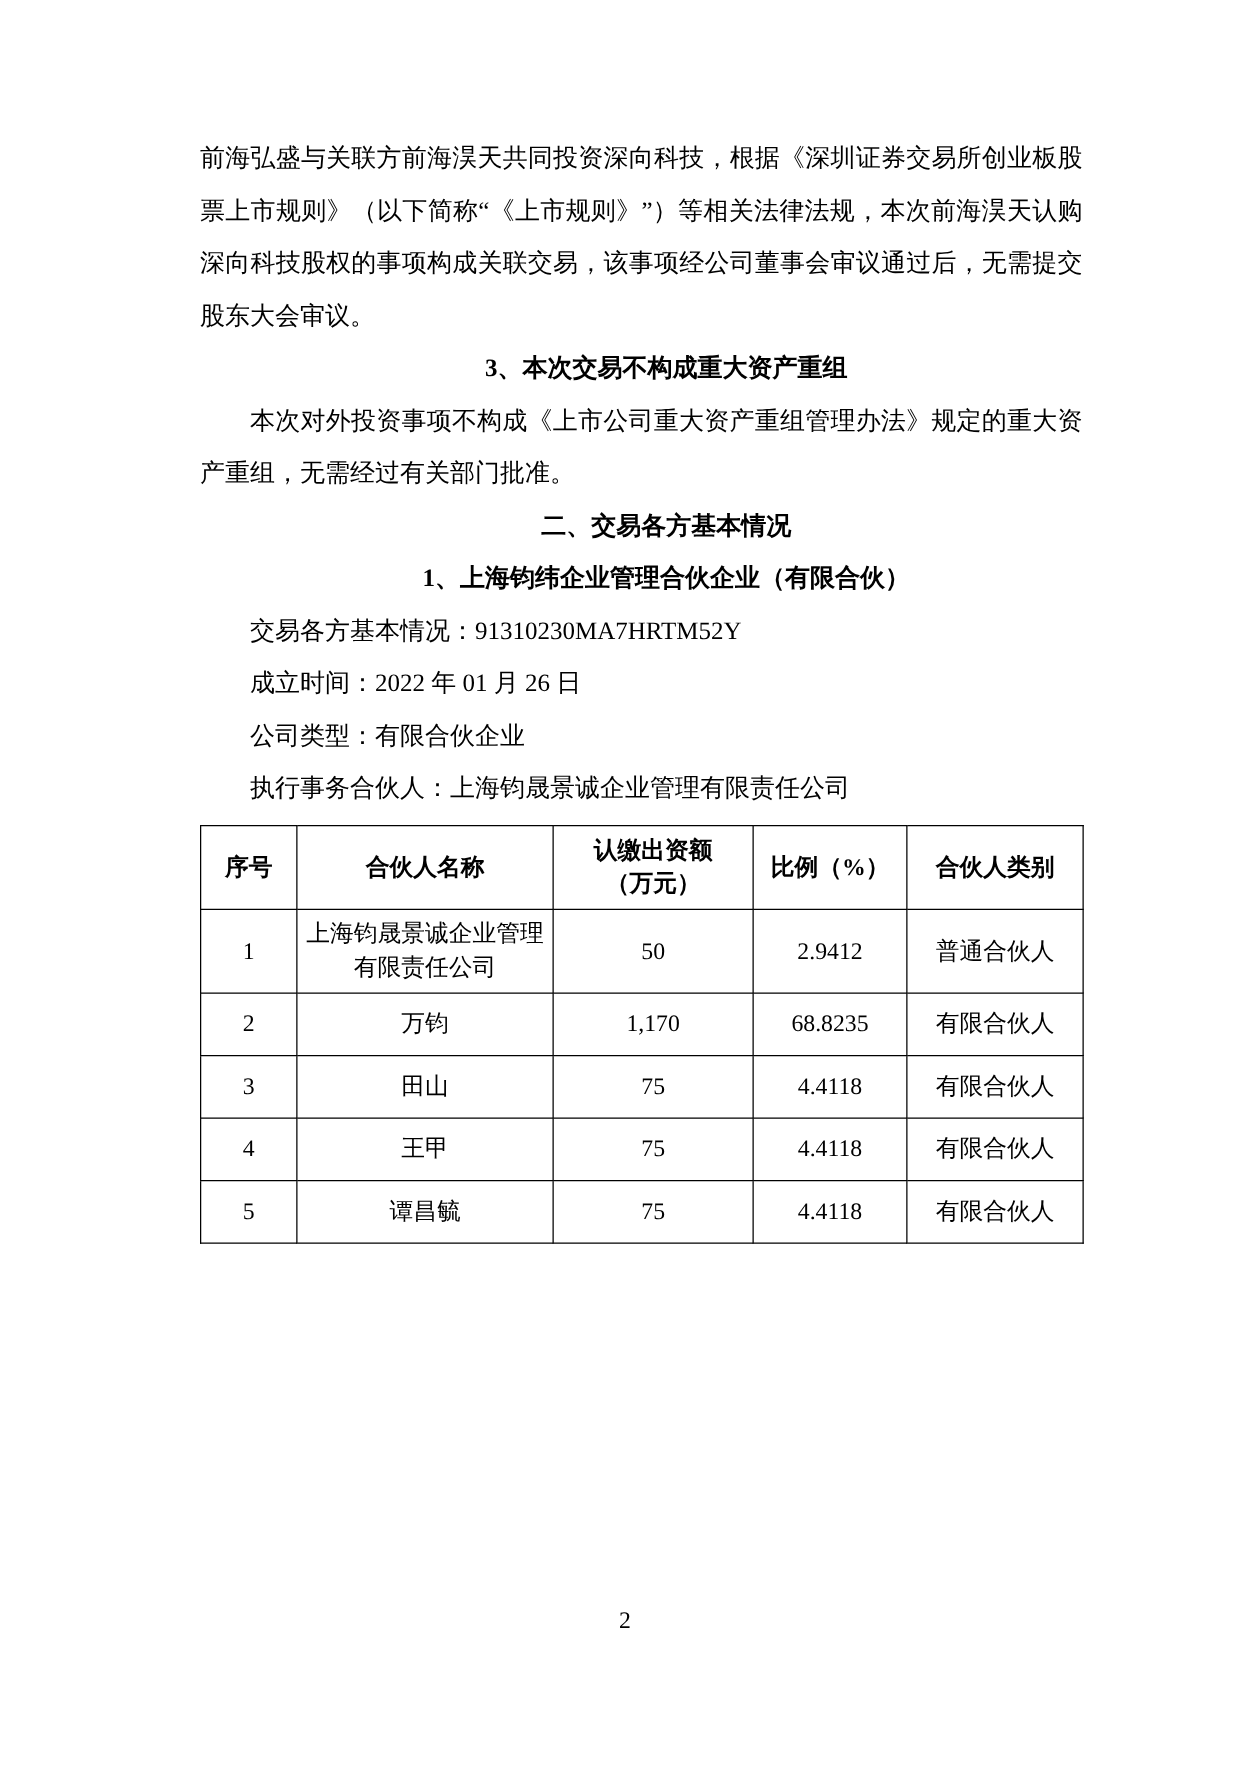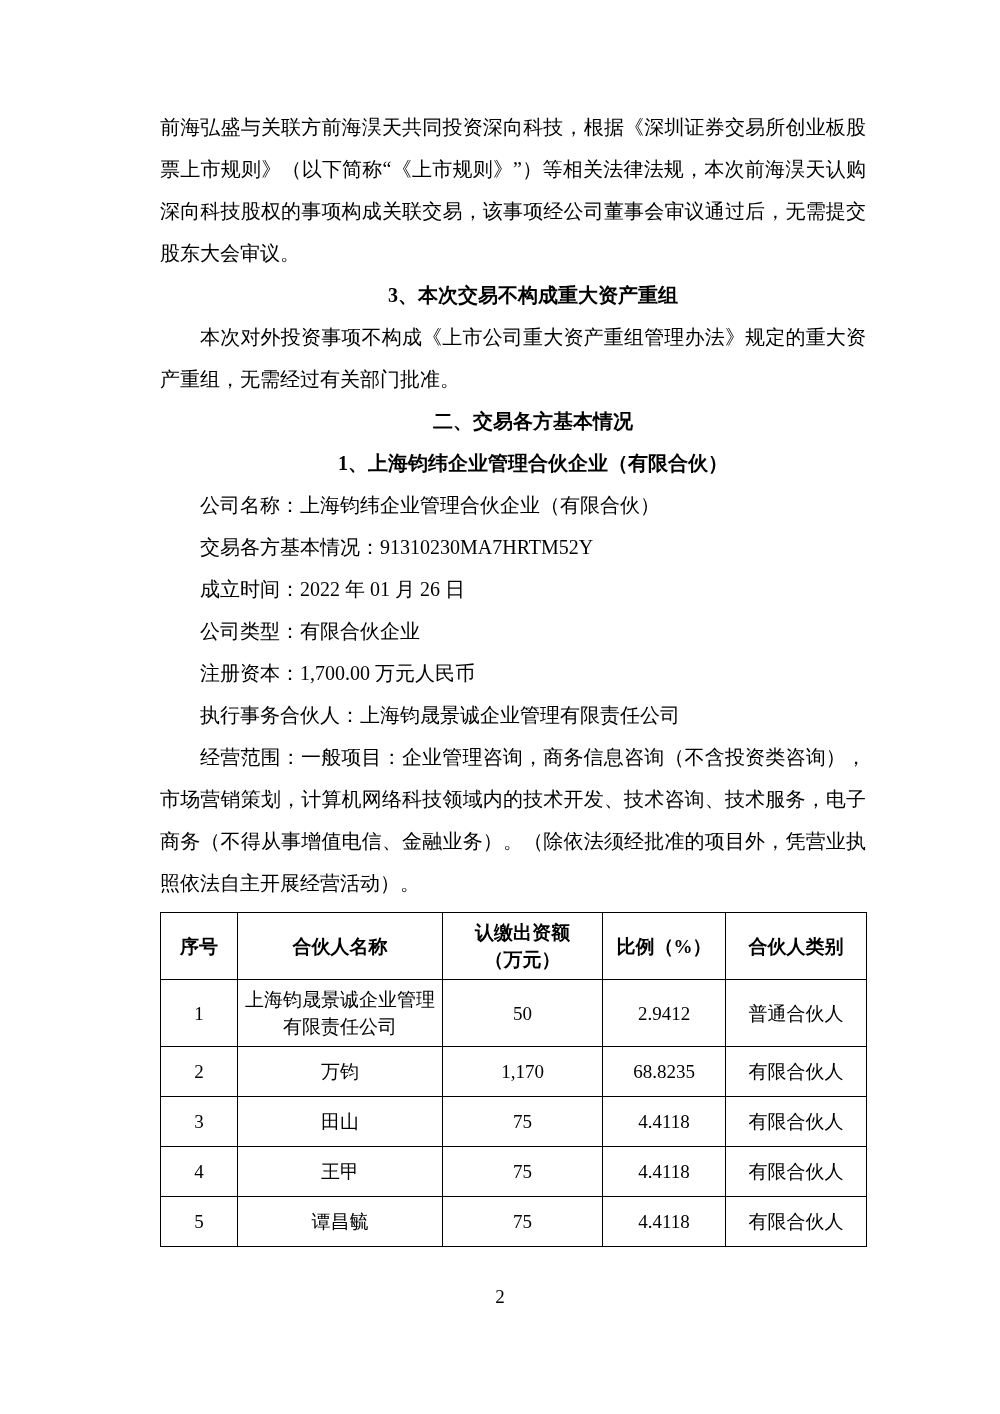--- a/index.html
+++ b/index.html
@@ -76,28 +76,25 @@
     <p class="para no-indent">前海弘盛与关联方前海淏天共同投资深向科技，根据《深圳证券交易所创业板股票上市规则》（以下简称“《上市规则》”）等相关法律法规，本次前海淏天认购深向科技股权的事项构成关联交易，该事项经公司董事会审议通过后，无需提交股东大会审议。</p>
 
     <p class="para heading">3、本次交易不构成重大资产重组</p>
 
     <p class="para indent">本次对外投资事项不构成《上市公司重大资产重组管理办法》规定的重大资产重组，无需经过有关部门批准。</p>
 
     <p class="para heading">二、交易各方基本情况</p>
 
     <p class="para heading">1、上海钧纬企业管理合伙企业（有限合伙）</p>
 
-    <p class="para indent">公司名称：上海钧纬企业管理合伙企业（有限合伙）</p>
     <p class="para indent">交易各方基本情况：91310230MA7HRTM52Y</p>
     <p class="para indent">成立时间：2022 年 01 月 26 日</p>
     <p class="para indent">公司类型：有限合伙企业</p>
-    <p class="para indent">注册资本：1,700.00 万元人民币</p>
     <p class="para indent">执行事务合伙人：上海钧晟景诚企业管理有限责任公司</p>
 
-    <p class="para indent">经营范围：一般项目：企业管理咨询，商务信息咨询（不含投资类咨询），市场营销策划，计算机网络科技领域内的技术开发、技术咨询、技术服务，电子商务（不得从事增值电信、金融业务）。（除依法须经批准的项目外，凭营业执照依法自主开展经营活动）。</p>
 
 
     <table class="partners">
       <colgroup>
         <col style="width:77px">
         <col style="width:205px">
         <col style="width:160px">
         <col style="width:123px">
         <col style="width:141px">
       </colgroup>

